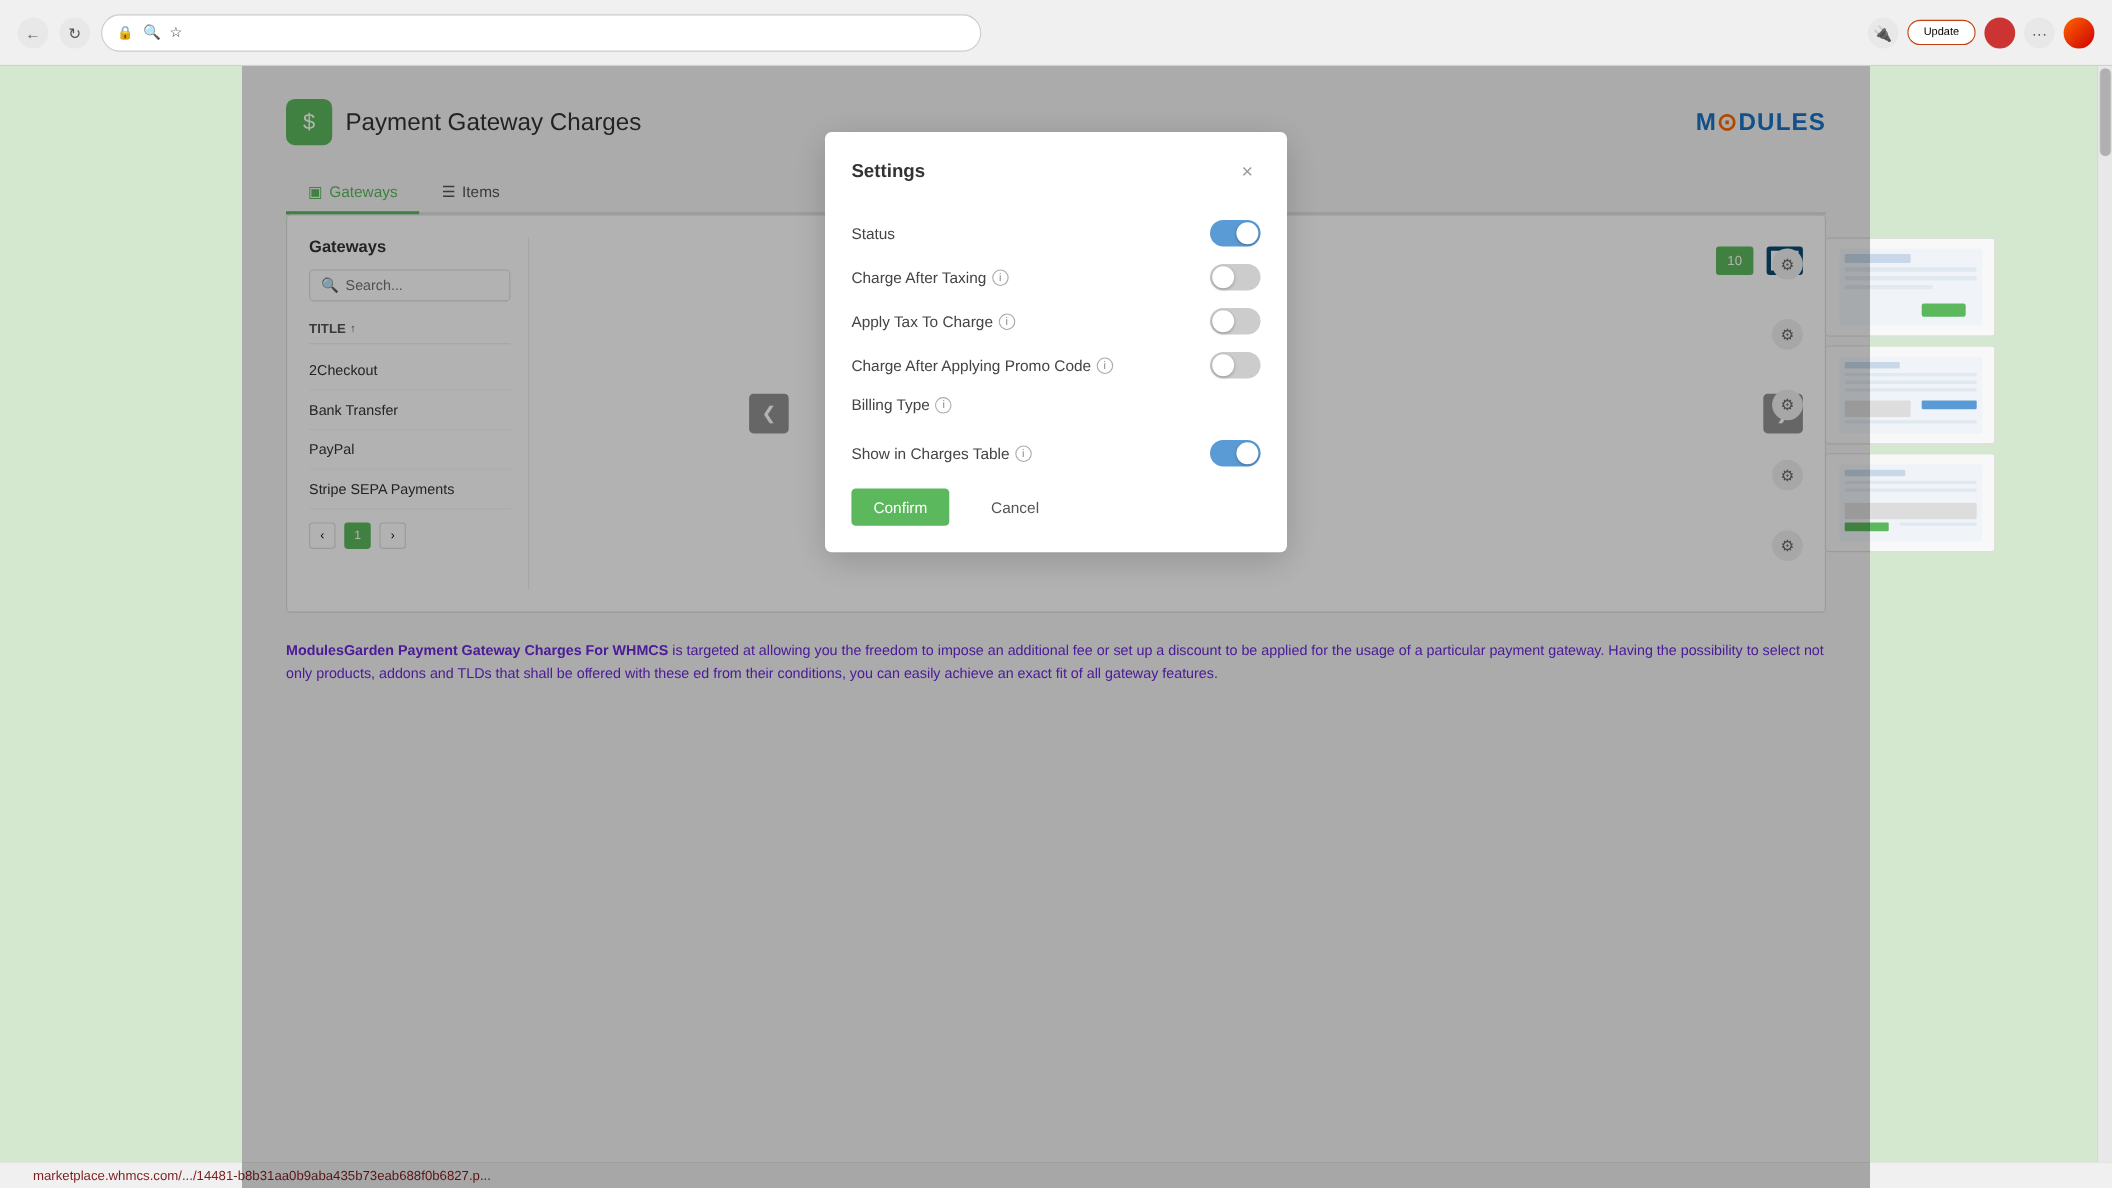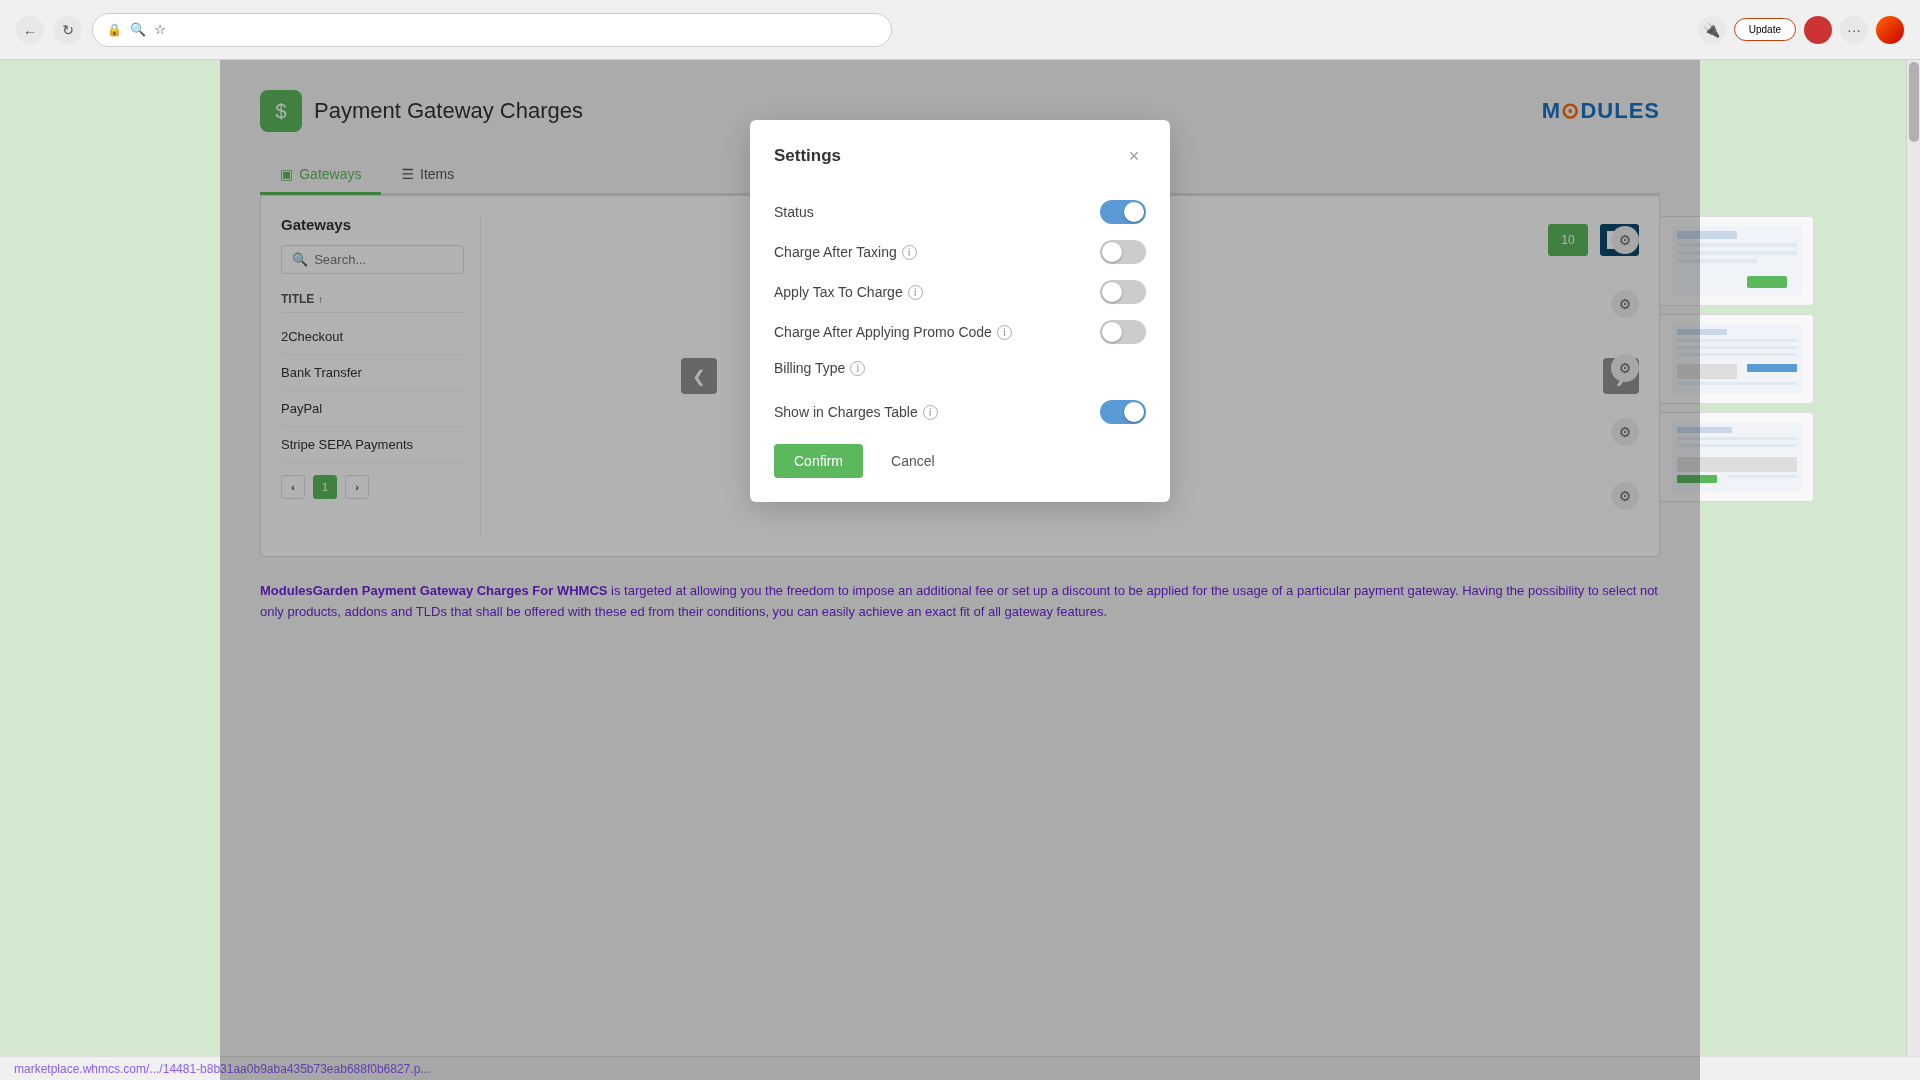--- a/index.html
+++ b/index.html
@@ -287,21 +287,21 @@
       display: flex;
       align-items: center;
       justify-content: flex-end;
       gap: 12px;
       padding-top: 8px;
       font-size: 13px;
       color: #555;
     }
     .per-page-btn {
       padding: 2px 6px;
-      border: 7px solid #0c4a6e;
+      border: 4px solid #0c4a6e;
       border-radius: 3px;
       cursor: pointer;
       font-size: 12px;
       background: white;
       color: #555;
     }
     .per-page-btn.active { background: #5cb85c; color: white; border-color: #5cb85c; }
 
     
     .description-section {
@@ -314,25 +314,25 @@
 
     
     .status-bar {
       position: fixed;
       bottom: 0;
       left: 0;
       right: 0;
       height: 24px;
       background: #f0f0f0;
       border-top: 1px solid #ddd;
-      padding: 0 14px;
+      padding: 0 30px;
       display: flex;
       align-items: center;
       font-size: 12px;
-      color: #8b5cf6;
+      color: #7f1d1d;
     }
 
     
     .modal-overlay {
       position: absolute;
       top: 0; left: 0; right: 0; bottom: 0;
       background: rgba(0,0,0,0.3);
       display: flex;
       align-items: flex-start;
       justify-content: center;
@@ -439,21 +439,21 @@
       cursor: pointer;
       display: flex;
       align-items: center;
       justify-content: space-between;
     }
     .select-arrow { color: #999; font-size: 12px; }
 
     
     .modal-actions {
       display: flex;
-      gap: 14px;
+      gap: 24px;
       margin-top: 20px;
     }
     .btn-confirm {
       background: #5cb85c;
       color: white;
       border: none;
       padding: 9px 20px;
       border-radius: 4px;
       font-size: 14px;
       cursor: pointer;

